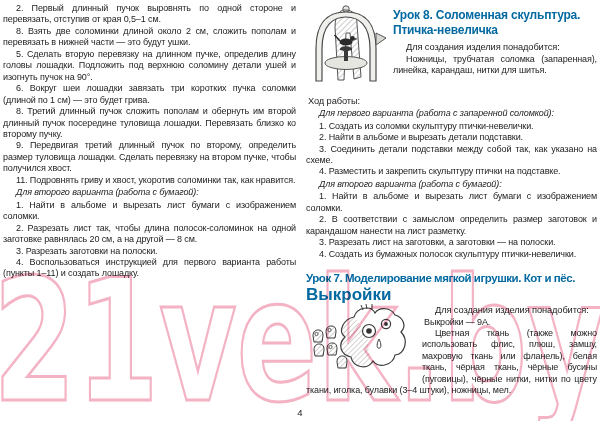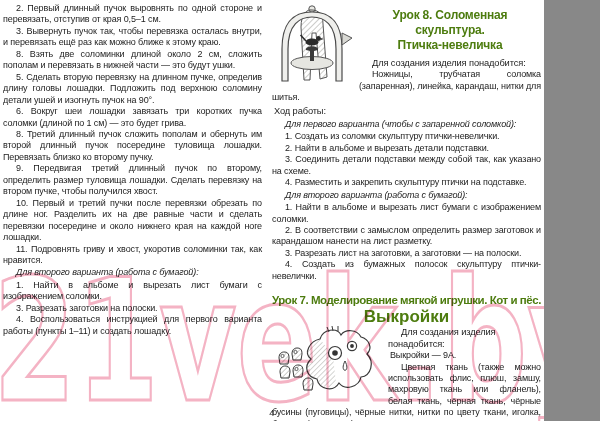--- a/index.html
+++ b/index.html
@@ -1,37 +1,37 @@
 <!DOCTYPE html>
 <html lang="ru"><head>
 <meta charset="utf-8">
 <style>
   html,body { margin:0; padding:0; background:#888; }
   .page {
-    position:relative; width:544px; height:421px; background:#ffffff;
+    position:relative; width:600px; height:421px; background:#ffffff;
     overflow:hidden; font-family:"Liberation Sans", sans-serif; color:#1c1c1c;
     box-sizing:border-box;
   }
   .cols { display:flex; padding:3px 3px 0 3px; }
   .col-left  { width:293px; }
   .col-right { width:291px; margin-left:10px; }
 
   p.body {
     margin:0; font-size:9px; line-height:11.45px; letter-spacing:-0.12px;
     text-align:justify; text-indent:13px; hyphens:auto;
   }
   p.it { font-style:italic; margin-top:1px; margin-bottom:1px; }
   p.bheads {
     margin:0; font-size:9.3px; font-weight:normal; line-height:11.45px;
     letter-spacing:-0.12px; text-indent:13px;
   }
-  p.workhead { text-indent:2px; margin-top:3px; }
+  p.workhead { text-indent:2px; margin-top:19px; }
 
   .lesson-title {
-    margin:0; font-weight:bold; text-align:center; color:#4d7c0f;
+    margin:0; font-weight:bold; text-align:left; color:#0369a1;
   }
   .l8-title { font-size:12px; line-height:15.2px; letter-spacing:-0.2px; padding-top:5px; }
   .l9-title { font-size:11.5px; line-height:15.5px; letter-spacing:-0.45px; white-space:nowrap; margin-top:11px; }
 
   .fig8 { float:left; width:82px; height:80px; margin:0 5px 2px 0; }
   .fig9 { float:left; width:111px; height:74px; margin:2px 5px 1px 0; }
 
   .pagenum {
     position:absolute; left:0; right:0; bottom:3px; text-align:center;
     font-size:9.5px; color:#222;
@@ -43,30 +43,29 @@
 </style>
 </head>
 <body>
 
 <div class="page">
 
   <div class="cols">
 
     <div class="col-left">
       <p class="body">2. Первый длинный пучок выровнять по одной стороне и перевязать, отступив от края 0,5–1 см.</p>
-      <p class="body">3. Вывернуть пучок так, чтобы перевязка осталась внутри, и перевязать ещё раз как можно ближе к этому краю.</p>
       <p class="body">8. Взять две соломинки длиной около 2 см, сложить пополам и перевязать в нижней части — это будут ушки.</p>
       <p class="body">5. Сделать вторую перевязку на длинном пучке, определив длину головы лошадки. Подложить под верхнюю соломину детали ушей и изогнуть пучок на 90°.</p>
       <p class="body">6. Вокруг шеи лошадки завязать три коротких пучка соломки (длиной по 1 см) — это будет грива.</p>
       <p class="body">8. Третий длинный пучок сложить пополам и обернуть им второй длинный пучок посередине туловища лошадки. Перевязать близко ко второму пучку.</p>
       <p class="body">9. Передвигая третий длинный пучок по второму, определить размер туловища лошадки. Сделать перевязку на втором пучке, чтобы получился хвост.</p>
-      <p class="body">10. Первый и третий пучки после перевязки обрезать по длине ног. Разделить их на две равные части и сделать перевязки посередине и около нижнего края на каждой ноге лошадки.</p>
       <p class="body">11. Подровнять гриву и хвост, укоротив соломинки так, как нравится.</p>
       <p class="body it">Для второго варианта (работа с бумагой):</p>
       <p class="body">1. Найти в альбоме и вырезать лист бумаги с изображением соломки.</p>
+      <p class="body">2. Разрезать лист так, чтобы длина полосок-соломинок на одной заготовке равнялась 20 см, а на другой — 8 см.</p>
       <p class="body">3. Разрезать заготовки на полоски.</p>
       <p class="body">4. Воспользоваться инструкцией для первого варианта работы (пункты 1–11) и создать лошадку.</p>
     </div>
 
     <div class="col-right">
 
       <div>
         <svg class="fig8" viewBox="0 0 82 80">
           <defs>
             <pattern id="h1" width="4" height="4" patternUnits="userSpaceOnUse" patternTransform="rotate(45)">
@@ -89,21 +88,21 @@
           <path d="M48.5,35 L52,36 L48.5,37 Z" fill="#2b2b2b"></path>
           <path d="M34,38 L28.5,32" stroke="#2b2b2b" stroke-width="1.6"></path>
         </svg>
         <div class="lesson-title l8-title">
           <div>Урок 8. Соломенная скульптура.</div>
           <div>Птичка-невеличка</div>
         </div>
         <p class="bheads" style="margin-top:4px">Для создания изделия понадобится:</p>
         <p class="body">Ножницы, трубчатая соломка (запаренная), линейка, карандаш, нитки для шитья.</p>
         <p class="bheads workhead">Ход работы:</p>
-        <p class="body it">Для первого варианта (чтобы с запаренной соломкой):</p>
+        <p class="body it">Для первого варианта (работа с запаренной соломкой):</p>
         <p class="body">1. Создать из соломки скульптуру птички-невелички.</p>
         <p class="body">2. Найти в альбоме и вырезать детали подставки.</p>
         <p class="body">3. Соединить детали подставки между собой так, как указано на схеме.</p>
         <p class="body">4. Разместить и закрепить скульптуру птички на подставке.</p>
         <p class="body it">Для второго варианта (работа с бумагой):</p>
         <p class="body">1. Найти в альбоме и вырезать лист бумаги с изображением соломки.</p>
         <p class="body">2. В соответствии с замыслом определить размер заготовок и карандашом нанести на лист разметку.</p>
         <p class="body">3. Разрезать лист на заготовки, а заготовки — на полоски.</p>
         <p class="body">4. Создать из бумажных полосок скульптуру птички-невелички.</p>
       </div>

